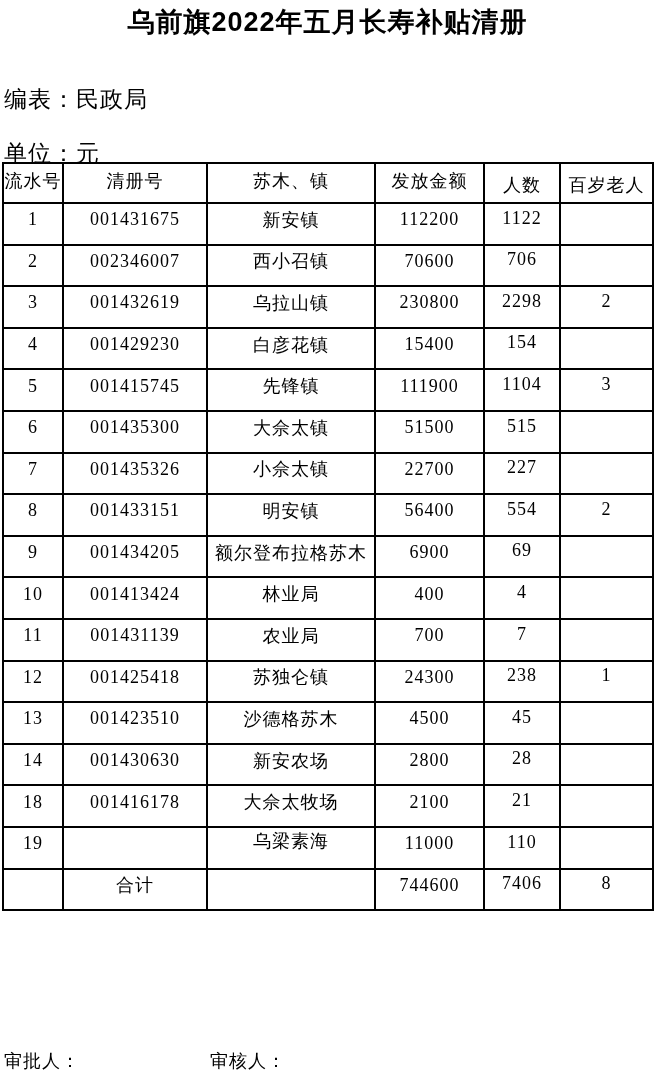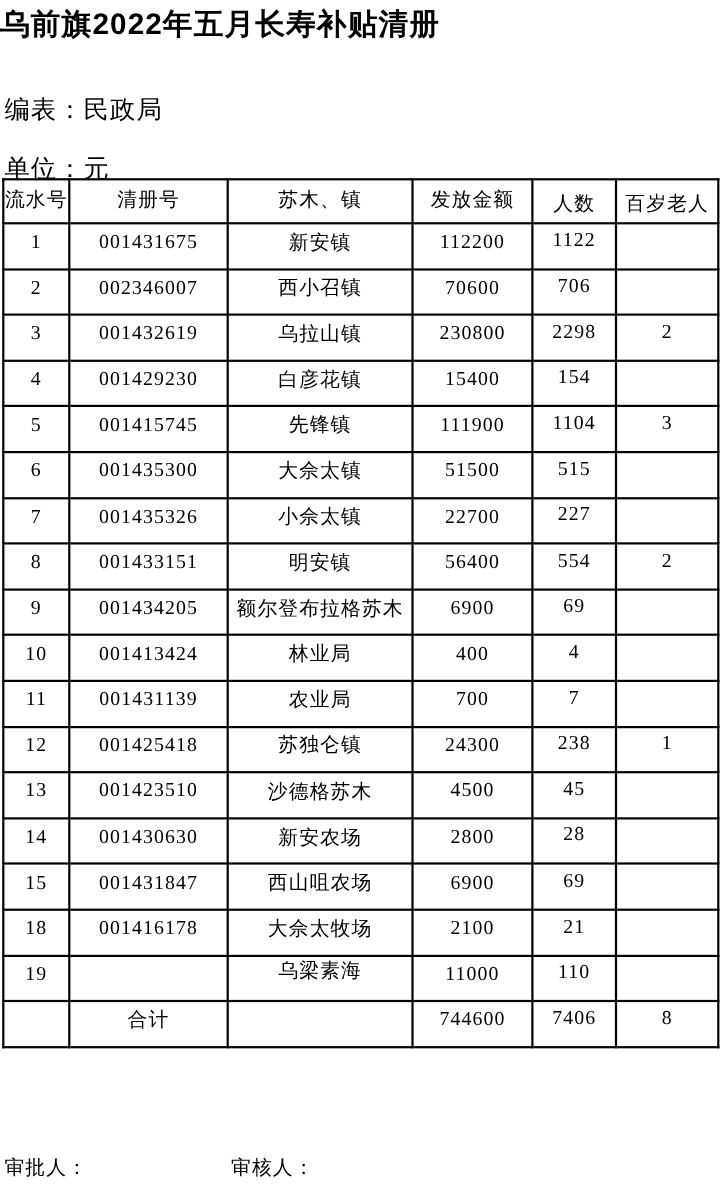--- a/index.html
+++ b/index.html
@@ -15,20 +15,21 @@
     height: 1078px;
     background: #ffffff;
     overflow: hidden;
   }
   .title {
     position: absolute;
     top: 4px;
     left: 0;
     width: 100%;
     margin: 0;
+    text-align: center;
     font-size: 27px;
     font-weight: bold;
     letter-spacing: 1px;
     font-family: "Liberation Sans", "DejaVu Sans", sans-serif;
   }
   .meta-line {
     position: absolute;
     left: 4px;
     font-size: 23px;
     letter-spacing: 1px;
@@ -224,28 +225,20 @@
         </tr>
         <tr>
           <td class="vm">14</td>
           <td class="vm">001430630</td>
           <td class="vm">新安农场</td>
           <td class="vm">2800</td>
           <td class="vb">28</td>
           <td class="vb"></td>
         </tr>
         <tr>
-          <td class="vm">15</td>
-          <td class="vm">001431847</td>
-          <td class="vm">西山咀农场</td>
-          <td class="vm">6900</td>
-          <td class="vb">69</td>
-          <td class="vb"></td>
-        </tr>
-        <tr>
           <td class="vm">18</td>
           <td class="vm">001416178</td>
           <td class="vm">大佘太牧场</td>
           <td class="vm">2100</td>
           <td class="vb">21</td>
           <td class="vb"></td>
         </tr>
         <tr>
           <td class="vm">19</td>
           <td class="vm"></td>

